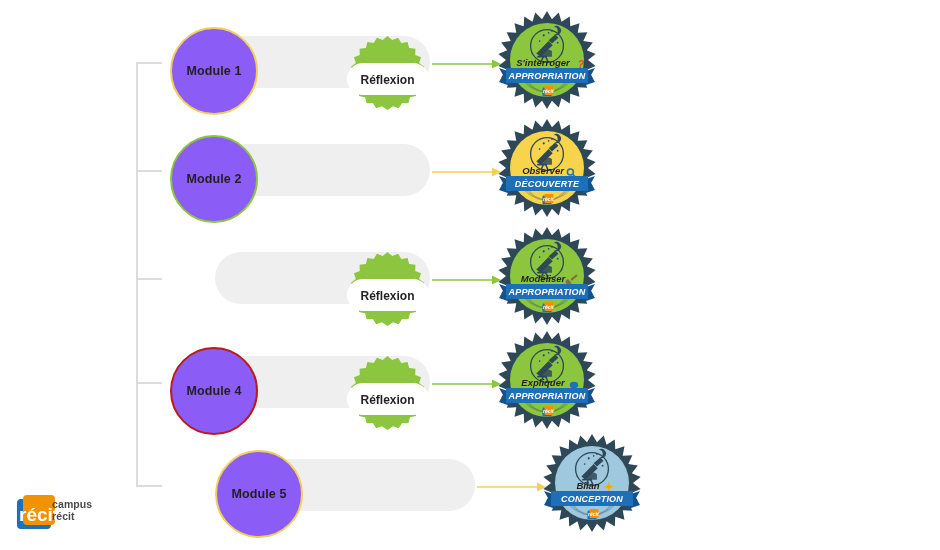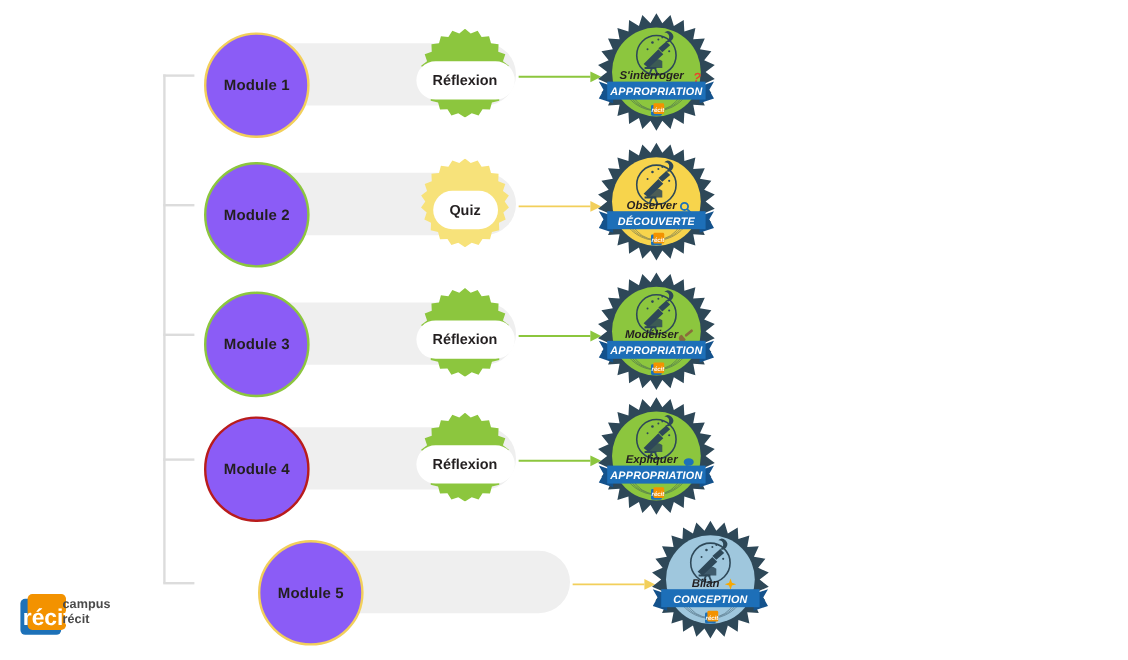--- a/index.html
+++ b/index.html
@@ -50,21 +50,21 @@
     font-size:12.5px;
     font-weight:bold;
     color:#231f20;
     letter-spacing:.1px;
     white-space:nowrap;
   }
 
   
   .activity {
     position:absolute;
-    left:345px; top:16px;
+    left:345px; top:28px;
     width:85px; height:85px;
   }
   .burst {
     position:absolute; inset:0;
     clip-path:polygon(
       50% 0%, 55.6% 4.6%, 62.4% 2.0%, 66.3% 8.1%, 73.6% 7.2%, 75.5% 14.2%,
       82.9% 15.1%, 82.6% 22.4%, 89.5% 25.0%, 87.2% 31.9%, 93.0% 36.3%,
       88.9% 42.3%, 93.1% 48.2%, 87.6% 53.0%, 89.9% 59.9%, 83.3% 63.2%,
       83.6% 70.5%, 76.4% 72.2%, 74.5% 79.2%, 67.2% 78.9%, 63.3% 85.0%,
       56.6% 82.7%, 50% 87.0%, 43.4% 82.7%, 36.7% 85.0%, 32.8% 78.9%,
@@ -180,26 +180,20 @@
     </g>
   </svg></div>
   </div>
       <div class="row" style="top: 116px;">
     <div class="grey-bar"></div>
 
     <div class="module-circle" style="border:2px solid #8cc63e">
       <span>Module 2</span>
     </div>
 
-    <div class="activity">
-      <div class="burst" style="background:#f7e27a"></div>
-      <div class="activity-pill">
-        <span>Quiz</span>
-      </div>
-    </div>
 
     <div class="arrow"><svg width="70" height="20" viewBox="0 0 70 20" xmlns="http://www.w3.org/2000/svg">
     <line x1="0" y1="10" x2="60" y2="10" stroke="#f2cf5b" stroke-width="1.6"></line>
     <polygon points="60,5.5 69,10 60,14.5" fill="#f2cf5b"></polygon>
   </svg></div>
 
     <div class="badge">
   <svg width="100" height="100" viewBox="0 0 100 100" xmlns="http://www.w3.org/2000/svg">
     <polygon points="50.00,1.00 54.94,9.30 61.73,2.42 64.54,11.66 72.77,6.61 73.29,16.26 82.49,13.32 80.69,22.81 90.33,22.16 86.30,30.95 95.82,32.62 89.81,40.19 98.64,44.09 91.00,50.00 98.64,55.91 89.81,59.81 95.82,67.38 86.30,69.05 90.33,77.84 80.69,77.19 82.49,86.68 73.29,83.74 72.77,93.39 64.54,88.34 61.73,97.58 54.94,90.70 50.00,99.00 45.06,90.70 38.27,97.58 35.46,88.34 27.23,93.39 26.71,83.74 17.51,86.68 19.31,77.19 9.67,77.84 13.70,69.05 4.18,67.38 10.19,59.81 1.36,55.91 9.00,50.00 1.36,44.09 10.19,40.19 4.18,32.62 13.70,30.95 9.67,22.16 19.31,22.81 17.51,13.32 26.71,16.26 27.23,6.61 35.46,11.66 38.27,2.42 45.06,9.30" fill="#2e4858"></polygon>
     <circle cx="50" cy="50" r="37" fill="#f7d44c"></circle>
@@ -243,23 +237,20 @@
     <g transform="translate(44,77)">
       <rect x="1.5" y="0.5" width="9" height="9" rx="1.2" fill="#1d71b8"></rect>
       <rect x="3.5" y="-1" width="9" height="9" rx="1.2" fill="#f39200"></rect>
       <text x="2" y="6.4" font-family="Liberation Sans, sans-serif" font-size="5" font-weight="bold" fill="#ffffff">récit</text>
     </g>
   </svg></div>
   </div>
       <div class="row" style="top: 224px;">
     <div class="grey-bar"></div>
 
-    <div class="module-circle" style="border:2px solid #8cc63e">
-      <span>Module 3</span>
-    </div>
 
     <div class="activity">
       <div class="burst" style="background:#8cc63e"></div>
       <div class="activity-pill">
         <span>Réflexion</span>
       </div>
     </div>
 
     <div class="arrow"><svg width="70" height="20" viewBox="0 0 70 20" xmlns="http://www.w3.org/2000/svg">
     <line x1="0" y1="10" x2="60" y2="10" stroke="#8cc63e" stroke-width="1.6"></line>

